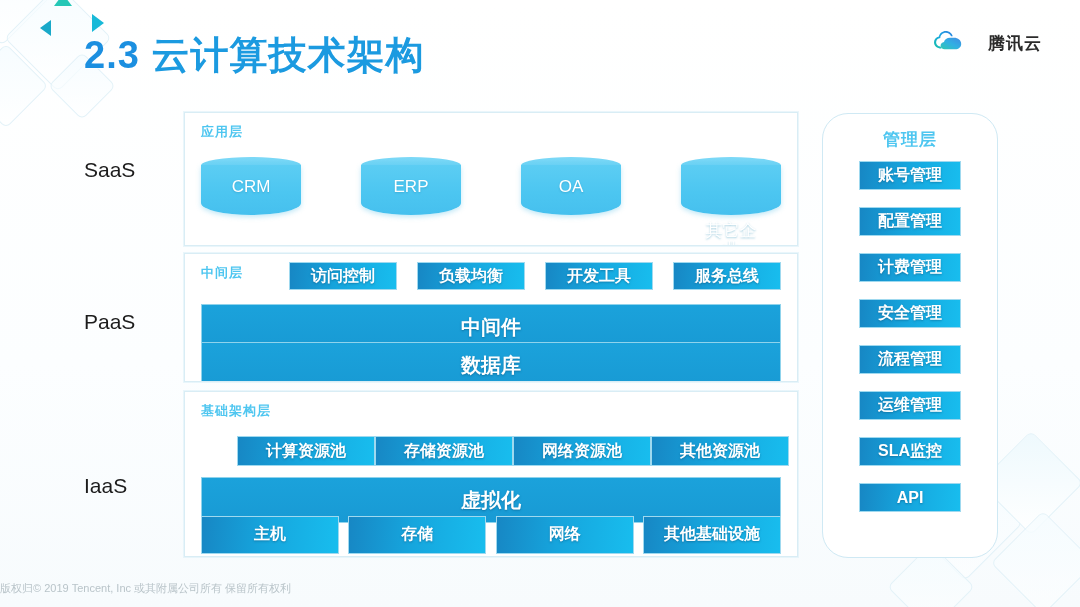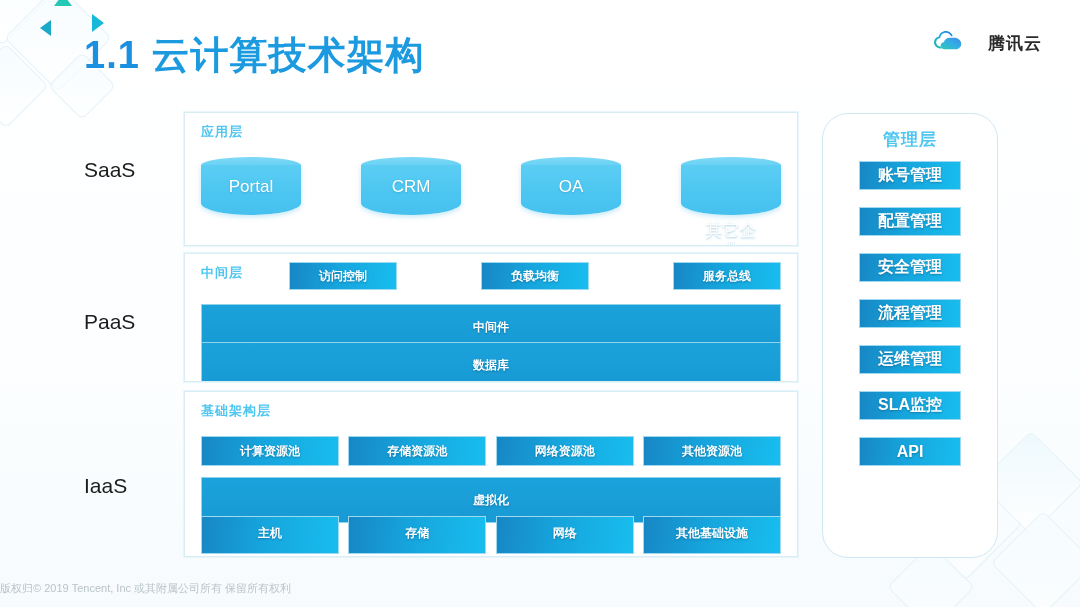--- a/index.html
+++ b/index.html
@@ -47,41 +47,41 @@
        background:linear-gradient(180deg,#5ccdf3 0%,#4cc6f1 55%,#46c0ee 100%);
        border-radius:0 0 50px 50px/0 0 12px 12px;
        box-shadow:0 2px 5px rgba(80,190,230,.35);}
   .cyl .top{position:absolute;left:0;right:0;top:0;height:17px;border-radius:50%;
        background:linear-gradient(180deg,#7ed9f7 0%,#58cbf3 100%);}
   .cyl .txt{position:absolute;left:4px;right:4px;top:20px;text-align:center;color:#ffffff;font-size:17px;
        line-height:19px;text-shadow:0 1px 2px rgba(40,140,180,.45);}
 
   
   .chip{background:linear-gradient(95deg,#1787c4 0%,#16a5dd 45%,#18bdee 100%);
-        color:#ffffff;font-size:12px;font-weight:bold;text-align:center;
+        color:#ffffff;font-size:16px;font-weight:bold;text-align:center;
         display:flex;align-items:center;justify-content:center;
         border:1px solid #9fd9ef;box-sizing:border-box;
         text-shadow:0 1px 2px rgba(10,80,120,.5);}
 
   
   .paas-chips{position:absolute;left:104px;right:16px;top:8px;height:28px;display:flex;justify-content:space-between;}
   .paas-chips .chip{width:108px;height:28px;}
 
   .bar{position:absolute;left:16px;right:16px;height:46px;
        background:linear-gradient(180deg,#1ba2db 0%,#189ad4 100%);
-       color:#ffffff;font-size:12px;font-weight:bold;
+       color:#ffffff;font-size:20px;font-weight:bold;
        display:flex;align-items:center;justify-content:center;
        border:1px solid #8fd3ec;box-sizing:border-box;
        text-shadow:0 1px 2px rgba(10,80,120,.5);}
   #bar-middleware{top:50px;}
   #bar-database{top:88px;}
   #bar-virtual{top:85px;}
 
   
-  .iaas-pools{position:absolute;left:16px;right:16px;top:44px;height:28px;display:flex;justify-content:space-between;}
+  .iaas-pools{position:absolute;left:16px;right:8px;top:44px;height:28px;display:flex;justify-content:flex-end;}
   .iaas-pools .chip{width:138px;height:30px;}
   .iaas-infra{position:absolute;left:16px;right:16px;top:124px;height:38px;display:flex;justify-content:space-between;}
   .iaas-infra .chip{width:138px;height:38px;line-height:19px;display:block;padding-top:7px;}
 
   
   .mgmt{position:absolute;left:822px;top:113px;width:176px;height:445px;
         background:#ffffff;border:1.5px solid #cfe9f4;border-radius:26px;box-sizing:border-box;}
   .mgmt-title{position:absolute;left:0;right:0;top:14px;text-align:center;font-size:17px;font-weight:bold;
               color:#4ec6f0;letter-spacing:1px;text-shadow:0 1px 1px rgba(255,255,255,.8);}
   .mgmt-list{position:absolute;left:36px;right:36px;top:47px;display:flex;flex-direction:column;gap:17px;}
@@ -109,21 +109,21 @@
   <div class="deco" style="right:-40px;bottom:-60px;width:230px;height:215px;">
     <div class="dia" style="left:34px;top:30px;width:80px;height:80px;"></div>
     <div class="dia solid" style="left:104px;top:-6px;width:72px;height:72px;"></div>
     <div class="dia" style="left:116px;top:74px;width:72px;height:72px;"></div>
     <div class="dia" style="left:10px;top:104px;width:60px;height:60px;"></div>
     <div class="tri" style="left:84px;top:52px;border-top:10px solid transparent;border-bottom:10px solid transparent;border-left:13px solid #1b9fe0;"></div>
     <div class="tri" style="left:44px;top:74px;border-top:9px solid transparent;border-bottom:9px solid transparent;border-right:12px solid #16c0b6;"></div>
   </div>
 
   <div class="title">
-    <span class="num">1.1</span>
+    <span class="num">2.3</span>
     <span>云计算技术架构</span>
   </div>
 
   <div class="logo">
     <span>
       <svg width="30" height="22" viewBox="0 0 30 22">
         <defs>
           <linearGradient id="cg" x1="0" y1="1" x2="1" y2="0">
             <stop offset="0" stop-color="#17c2a8"></stop>
             <stop offset="0.5" stop-color="#1aa7e0"></stop>
@@ -140,45 +140,46 @@
   <div class="axis-label" id="lbl-saas">SaaS</div>
   <div class="axis-label" id="lbl-paas">PaaS</div>
   <div class="axis-label" id="lbl-iaas">IaaS</div>
 
   <div class="layer" id="layer-saas">
     <div class="layer-title">应用层</div>
     <div class="cyl-row">
       <div class="cyl">
         <div class="top"></div>
         <div class="body"></div>
-        <div class="txt">Portal</div>
-      </div>
-      <div class="cyl">
-        <div class="top"></div>
-        <div class="body"></div>
         <div class="txt">CRM</div>
+      </div>
+      <div class="cyl">
+        <div class="top"></div>
+        <div class="body"></div>
+        <div class="txt">ERP</div>
       </div>
       <div class="cyl">
         <div class="top"></div>
         <div class="body"></div>
         <div class="txt">OA</div>
       </div>
       <div class="cyl">
         <div class="top"></div>
         <div class="body"></div>
         <div class="txt" style="left:22px;right:22px;margin-top:44px;">其它企业</div>
       </div>
     </div>
   </div>
 
   <div class="layer" id="layer-paas">
     <div class="layer-title">中间层</div>
     <div class="paas-chips">
       <div class="chip">访问控制</div>
       <div class="chip">负载均衡</div>
+      <div class="chip">开发工具</div>
       <div class="chip">服务总线</div>
     </div>
     <div class="bar" id="bar-middleware">中间件</div>
     <div class="bar" id="bar-database">数据库</div>
   </div>
 
   <div class="layer" id="layer-iaas">
     <div class="layer-title">基础架构层</div>
     <div class="iaas-pools">
       <div class="chip">计算资源池</div>
@@ -193,20 +194,21 @@
       <div class="chip">网络</div>
       <div class="chip">其他基础设施</div>
     </div>
   </div>
 
   <div class="mgmt">
     <div class="mgmt-title">管理层</div>
     <div class="mgmt-list">
       <div class="chip">账号管理</div>
       <div class="chip">配置管理</div>
+      <div class="chip">计费管理</div>
       <div class="chip">安全管理</div>
       <div class="chip">流程管理</div>
       <div class="chip">运维管理</div>
       <div class="chip">SLA监控</div>
       <div class="chip">API</div>
     </div>
   </div>
 
   <div class="footer">版权归© 2019 Tencent, Inc 或其附属公司所有 保留所有权利</div>
 

